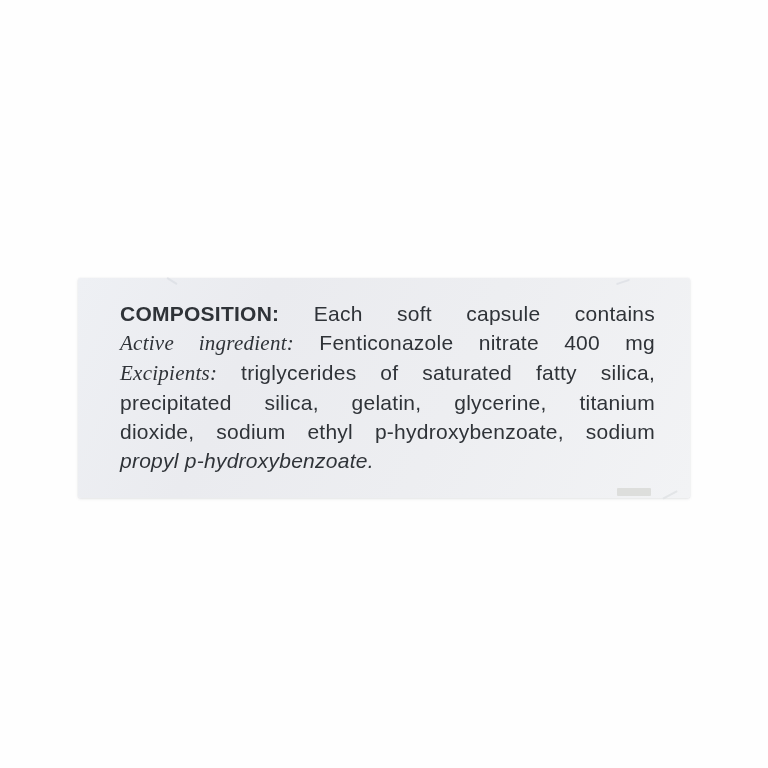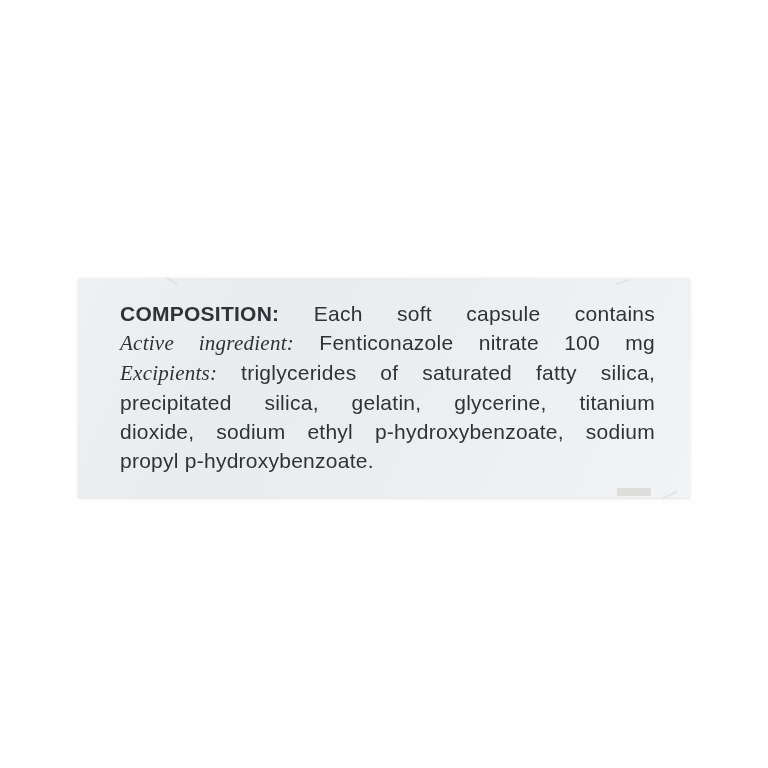--- a/index.html
+++ b/index.html
@@ -70,41 +70,42 @@
     letter-spacing: 0.25px;
   }
   .line {
     text-align: justify;
     text-align-last: justify;
     text-justify: inter-word;
     white-space: normal;
   }
   .line.last {
     text-align-last: left;
+    font-style: italic;
   }
   .line b { font-weight: bold; }
   .line i { font-style: italic; font-family: Liberation Serif, serif; }
 </style>
 </head>
 <body>
 
 <div class="stage">
 
   <div class="carton-panel">
 
     <span class="notch notch-left"></span>
     <span class="notch notch-right"></span>
     <span class="corner-crease"></span>
     <span class="smudge-mark"></span>
 
     <div class="text-block">
 
       <div class="line"><b>COMPOSITION:</b><span> Each soft capsule contains</span></div>
 
-      <div class="line"><i>Active ingredient:</i><span> Fenticonazole nitrate 100 mg</span></div>
+      <div class="line"><i>Active ingredient:</i><span> Fenticonazole nitrate 400 mg</span></div>
 
       <div class="line"><i>Excipients:</i><span> triglycerides of saturated fatty silica,</span></div>
 
       <div class="line"><span>precipitated silica, gelatin, glycerine, titanium</span></div>
 
       <div class="line"><span>dioxide, sodium ethyl p-hydroxybenzoate, sodium</span></div>
 
       <div class="line last"><span>propyl p-hydroxybenzoate.</span></div>
 
     </div>

